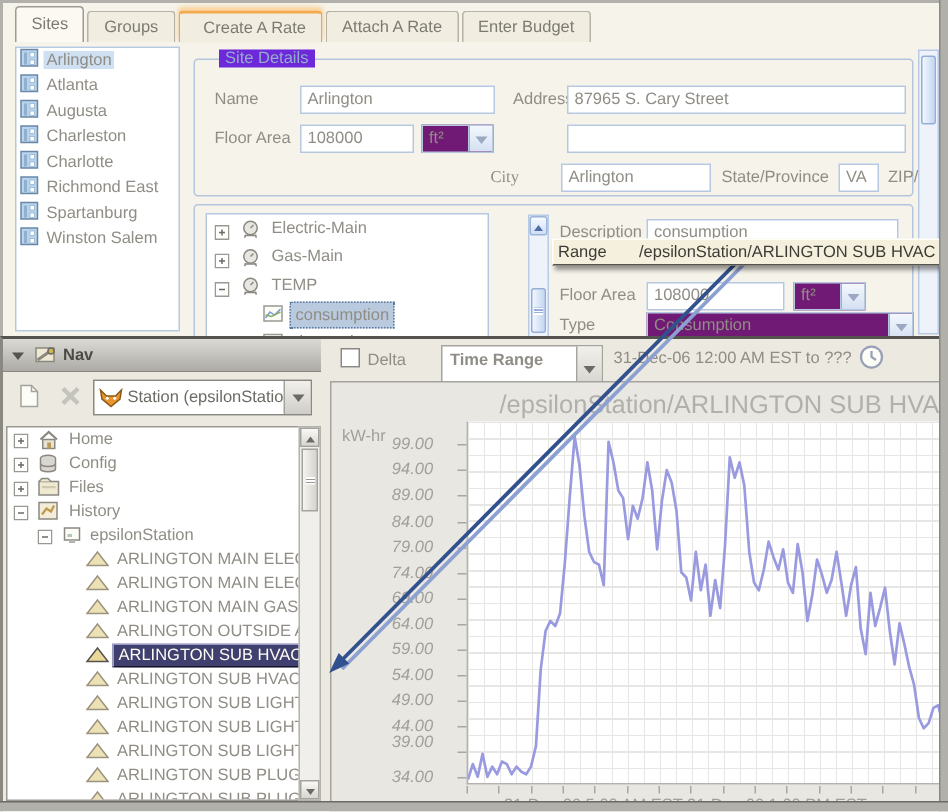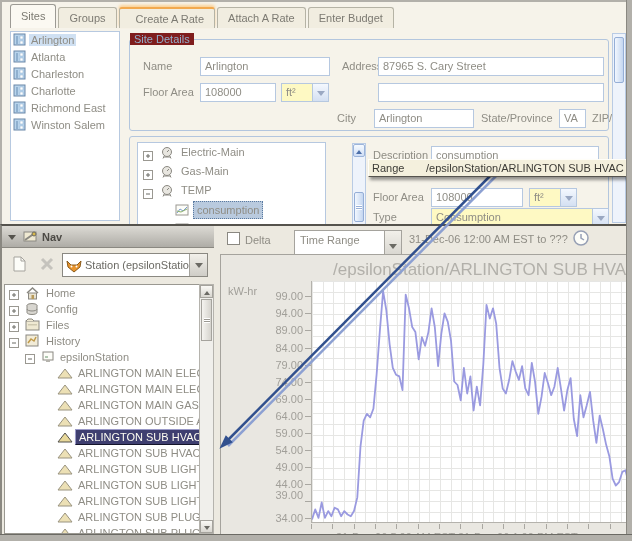--- a/index.html
+++ b/index.html
@@ -10,27 +10,27 @@
   .tabbar{position:absolute;left:8px;top:2px;height:24px;white-space:nowrap;}
   .tab{display:inline-block;vertical-align:bottom;height:21px;line-height:20px;padding:0 10px;margin-right:2px;background:#f1ede0;border:1px solid #b5b3a5;border-bottom:none;border-radius:3px 3px 0 0;color:#7c7a72;cursor:default;}
   .tab.active{height:24px;line-height:23px;background:#fbf9f2;border-color:#9c9a94;position:relative;z-index:2;}
   .tab.accent{border-top:2px solid #f2a94f;box-shadow:0 -2px 3px rgba(255,180,80,.55);padding-left:16px;}
   .listbox{position:absolute;left:8px;top:29px;width:110px;height:190px;background:#fff;border:1px solid #b7c9e0;overflow:hidden;}
   .site-row{height:17px;line-height:17px;white-space:nowrap;padding-left:2px;}
   .site-row .icon{display:inline-block;width:13px;height:13px;vertical-align:-2px;margin-right:3px;}
   .site-row .site-label{padding:0 2px;}
   .site-row.sel .site-label{background:#cfe0f2;}
   .groupbox{position:absolute;border:1px solid #b3c6de;border-radius:3px;}
-  .gb-label{position:absolute;top:-7px;left:0;background:#7f1d1d;padding:0 4px;color:#93aecb;}
+  .gb-label{position:absolute;top:-7px;left:16px;background:#6d28d9;padding:0 4px;color:#93aecb;}
   .lbl{position:absolute;white-space:nowrap;color:#8f8d85;}
   .field{position:absolute;background:#fff;border:1px solid #b6c8e0;color:#8f8d85;padding:1px 4px;line-height:15px;height:19px;white-space:nowrap;overflow:hidden;}
-  .combo{position:absolute;height:19px;background:#fef9c3;border:1px solid #b6c8e0;color:#8f8d85;line-height:17px;padding-left:4px;white-space:nowrap;overflow:hidden;}
+  .combo{position:absolute;height:19px;background:#701a75;border:1px solid #b6c8e0;color:#8f8d85;line-height:17px;padding-left:4px;white-space:nowrap;overflow:hidden;}
   .combo .chev{position:absolute;right:0;top:0;bottom:0;width:16px;background:linear-gradient(#f4f8fe,#d4e0f2);border-left:1px solid #b6c8e0;}
   .combo .chev:after, .gchev:after{content:"";position:absolute;left:50%;top:50%;margin:-2px 0 0 -4px;border:4px solid transparent;border-top:5px solid #9aa8c2;}
-  .gcombo{position:absolute;height:32px;background:#fff;border:1px solid #a5a39d;color:#8f8d85;line-height:18px;padding-left:5px;white-space:nowrap;}
+  .gcombo{position:absolute;height:32px;background:#fff;border:1px solid #a5a39d;color:#8f8d85;line-height:18px;padding-left:5px;white-space:nowrap;font-weight:bold;}
   .gchev{position:absolute;right:0;top:0;bottom:0;width:17px;background:linear-gradient(#f2f0ea,#d2d0ca);border-left:1px solid #a5a39d;}
   .gchev:after{border-top-color:#6b6a64;}
   
   .treebox{position:absolute;left:135px;top:140px;width:189px;height:84px;background:#fff;border:1px solid #b6c8e0;overflow:hidden;}
   .mrow{height:19px;line-height:19px;white-space:nowrap;position:relative;}
   .mrow .exp{position:absolute;left:5px;top:5px;}
   .mrow .micon{position:absolute;top:3px;}
   .mrow .mlabel{position:absolute;top:0;padding:0 3px;}
   .mrow.sel .mlabel{background:#b9cade;border:1px dotted #5a7aa0;line-height:16px;top:1px;}
   
@@ -71,21 +71,21 @@
   .nrow .nlabel{position:absolute;top:0;padding:0 3px;color:#8f8d85;}
   .nrow.sel .nlabel{background:#3f3f70;color:#fdfcf2;border:1px solid;border-color:#9a9ac8 #14142a #14142a #9a9ac8;line-height:14px;box-shadow:3px 3px 4px rgba(0,0,0,.5);}
   
   .chart-panel{position:absolute;left:215px;top:0;width:417px;height:315px;}
   .chk{position:absolute;left:10px;top:6px;width:13px;height:13px;background:#fff;border:1px solid #8a8881;}
   .chart-box{position:absolute;left:3px;top:28px;width:414px;height:287px;background:#e9e7e1;border:1px solid #a5a39d;overflow:hidden;}
   .chart-title{position:absolute;left:112px;top:5px;font-size:17px;color:#b2b0aa;white-space:nowrap;}
   .ylab{position:absolute;left:7px;top:30px;color:#a19f99;}
   .plot{position:absolute;left:90px;top:26px;width:320px;height:242px;background:#fff;border-left:1px solid #b4b2ac;border-bottom:1px solid #b4b2ac;
         background-image:repeating-linear-gradient(90deg,#e6e6e4 0 1px,transparent 1px 10.66px),repeating-linear-gradient(#e6e6e4 0 1px,transparent 1px 11px);}
-  .ytick{position:absolute;width:56px;text-align:right;color:#a19f99;}
+  .ytick{position:absolute;width:56px;text-align:center;color:#a19f99;font-style:italic;}
   .ydash{position:absolute;width:6px;height:1px;background:#a9a7a1;}
   .xdash{position:absolute;width:1px;height:5px;background:#a9a7a1;}
   .xlab{position:absolute;color:#a19f99;white-space:nowrap;}
   .rtext{position:absolute;left:192px;top:7px;color:#8f8d85;white-space:nowrap;}
   
   .frame-right{position:absolute;right:0;top:0;width:6px;height:541px;background:#b2b0aa;border-left:1px solid #8a8881;z-index:20;}
   .frame-bottom{position:absolute;left:0;bottom:0;width:632px;height:7px;background:#b2b0aa;border-top:1px solid #6b6a64;z-index:20;}
   .arrow-svg{position:absolute;left:0;top:0;z-index:5;pointer-events:none;}
 </style>
 </head>
@@ -107,52 +107,64 @@
               <rect x="1" y="1" width="11" height="11" fill="#b8d4ec" stroke="#6b87a8"></rect>
               <rect x="3" y="3" width="2" height="8" fill="#8fb0cf"></rect>
               <rect x="7" y="3" width="3" height="3" fill="#ffffff" stroke="#8fb0cf" stroke-width="0.5"></rect>
               <rect x="7" y="8" width="3" height="3" fill="#ffffff" stroke="#8fb0cf" stroke-width="0.5"></rect>
             </svg></span><span class="site-label">Atlanta</span></div>
         <div class="site-row"><span class="icon"><svg width="13" height="13">
               <rect x="1" y="1" width="11" height="11" fill="#b8d4ec" stroke="#6b87a8"></rect>
               <rect x="3" y="3" width="2" height="8" fill="#8fb0cf"></rect>
               <rect x="7" y="3" width="3" height="3" fill="#ffffff" stroke="#8fb0cf" stroke-width="0.5"></rect>
               <rect x="7" y="8" width="3" height="3" fill="#ffffff" stroke="#8fb0cf" stroke-width="0.5"></rect>
+            </svg></span><span class="site-label">Augusta</span></div>
+        <div class="site-row"><span class="icon"><svg width="13" height="13">
+              <rect x="1" y="1" width="11" height="11" fill="#b8d4ec" stroke="#6b87a8"></rect>
+              <rect x="3" y="3" width="2" height="8" fill="#8fb0cf"></rect>
+              <rect x="7" y="3" width="3" height="3" fill="#ffffff" stroke="#8fb0cf" stroke-width="0.5"></rect>
+              <rect x="7" y="8" width="3" height="3" fill="#ffffff" stroke="#8fb0cf" stroke-width="0.5"></rect>
             </svg></span><span class="site-label">Charleston</span></div>
         <div class="site-row"><span class="icon"><svg width="13" height="13">
               <rect x="1" y="1" width="11" height="11" fill="#b8d4ec" stroke="#6b87a8"></rect>
               <rect x="3" y="3" width="2" height="8" fill="#8fb0cf"></rect>
               <rect x="7" y="3" width="3" height="3" fill="#ffffff" stroke="#8fb0cf" stroke-width="0.5"></rect>
               <rect x="7" y="8" width="3" height="3" fill="#ffffff" stroke="#8fb0cf" stroke-width="0.5"></rect>
             </svg></span><span class="site-label">Charlotte</span></div>
         <div class="site-row"><span class="icon"><svg width="13" height="13">
               <rect x="1" y="1" width="11" height="11" fill="#b8d4ec" stroke="#6b87a8"></rect>
               <rect x="3" y="3" width="2" height="8" fill="#8fb0cf"></rect>
               <rect x="7" y="3" width="3" height="3" fill="#ffffff" stroke="#8fb0cf" stroke-width="0.5"></rect>
               <rect x="7" y="8" width="3" height="3" fill="#ffffff" stroke="#8fb0cf" stroke-width="0.5"></rect>
             </svg></span><span class="site-label">Richmond East</span></div>
+        <div class="site-row"><span class="icon"><svg width="13" height="13">
+              <rect x="1" y="1" width="11" height="11" fill="#b8d4ec" stroke="#6b87a8"></rect>
+              <rect x="3" y="3" width="2" height="8" fill="#8fb0cf"></rect>
+              <rect x="7" y="3" width="3" height="3" fill="#ffffff" stroke="#8fb0cf" stroke-width="0.5"></rect>
+              <rect x="7" y="8" width="3" height="3" fill="#ffffff" stroke="#8fb0cf" stroke-width="0.5"></rect>
+            </svg></span><span class="site-label">Spartanburg</span></div>
         <div class="site-row"><span class="icon"><svg width="13" height="13">
               <rect x="1" y="1" width="11" height="11" fill="#b8d4ec" stroke="#6b87a8"></rect>
               <rect x="3" y="3" width="2" height="8" fill="#8fb0cf"></rect>
               <rect x="7" y="3" width="3" height="3" fill="#ffffff" stroke="#8fb0cf" stroke-width="0.5"></rect>
               <rect x="7" y="8" width="3" height="3" fill="#ffffff" stroke="#8fb0cf" stroke-width="0.5"></rect>
             </svg></span><span class="site-label">Winston Salem</span></div>
       </div>
 
     <div class="groupbox" style="left:127px;top:37px;width:480px;height:92px;">
       <span class="gb-label">Site Details</span>
       <span class="lbl" style="left:13px;top:20px;">Name</span>
       <div class="field" style="left:70px;top:17px;width:130px;">Arlington</div>
       <span class="lbl" style="left:212px;top:20px;">Address</span>
       <div class="field" style="left:248px;top:17px;width:226px;">87965 S. Cary Street</div>
       <span class="lbl" style="left:13px;top:46px;">Floor Area</span>
       <div class="field" style="left:70px;top:43px;width:76px;">108000</div>
       <div class="combo" style="left:151px;top:43px;width:48px;"><span>ft²</span><span class="chev"></span></div>
       <div class="field" style="left:248px;top:43px;width:226px;"></div>
-      <span class="lbl" style="left:207px;top:72px;">City</span>
+      <span class="lbl" style="left:197px;top:72px;font-family:Liberation Serif, serif;">City</span>
       <div class="field" style="left:244px;top:69px;width:100px;">Arlington</div>
       <span class="lbl" style="left:351px;top:72px;">State/Province</span>
       <div class="field" style="left:429px;top:69px;width:27px;">VA</div>
       <span class="lbl" style="left:462px;top:72px;">ZIP/Post.</span>
     </div>
 
     <div class="sb" style="left:610px;top:31px;width:14px;height:190px;">
       <div class="thumb" style="top:3px;height:46px;"></div>
     </div>
 

